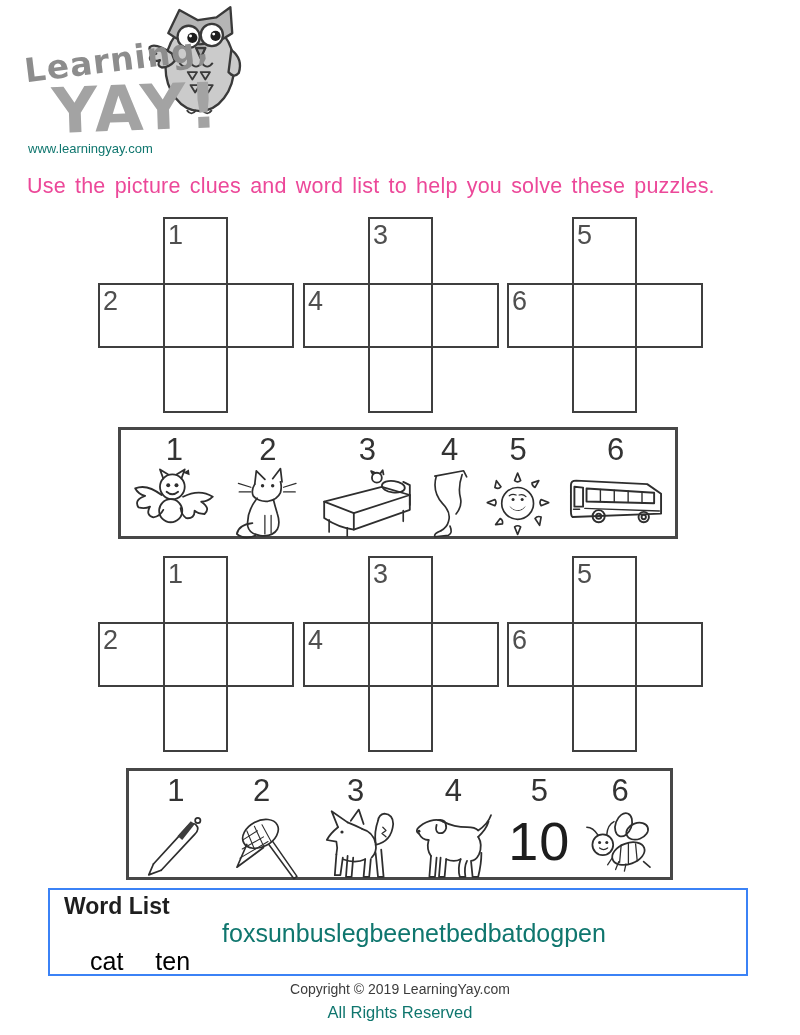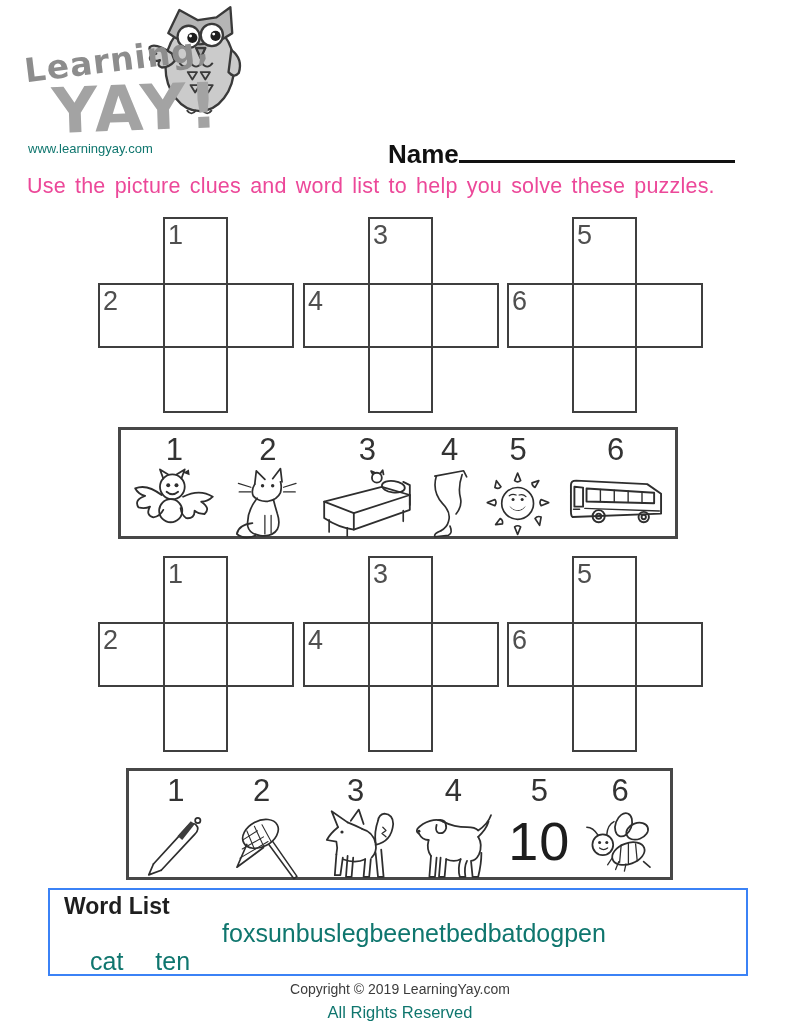--- a/index.html
+++ b/index.html
@@ -41,21 +41,21 @@
   svg.art{stroke:#2e2e2e;fill:none;stroke-width:2.2;stroke-linecap:round;stroke-linejoin:round;}
   .tennum{font-size:54px;color:#1d1d1d;line-height:1.0;margin-top:6px;letter-spacing:1px;}
 
   
   .wordlist{position:absolute;left:48px;top:888px;width:700px;height:88px;
             border:2px solid #3b82f6;box-sizing:border-box;}
   .wl-title{position:absolute;left:14px;top:3px;font-size:23px;font-weight:bold;color:#1e1e1e;}
   .wl-row1{position:absolute;left:40px;top:29px;width:648px;display:flex;
            justify-content:center;font-size:25px;color:#0f766e;}
   .wl-row2{position:absolute;left:40px;top:57px;display:flex;gap:32px;
-           font-size:25px;color:#0f766e;}
+           font-size:25px;color:#000000;}
 
   
   .foot1{position:absolute;left:0;top:981px;width:800px;text-align:center;
          font-size:14px;color:#3c3c3c;}
   .foot2{position:absolute;left:0;top:1003px;width:800px;text-align:center;
          font-size:16.5px;color:#0f766e;}
 </style>
 </head>
 <body>
 
@@ -80,21 +80,20 @@
       <path d="M38,72 l0,0" fill="none"></path>
       <path d="M48,86 l10,0 l-5,8 z" fill="none" stroke-width="2"></path>
       <path d="M62,86 l10,0 l-5,8 z" fill="none" stroke-width="2"></path>
       <path d="M44,113 q5,7 10,0 M61,113 q5,7 10,0" fill="none" stroke-width="2"></path>
     </g>
   </svg>
   <div class="brand1">Learning,</div>
   <div class="brand2">YAY!</div>
   <div class="site">www.learningyay.com</div>
 
-  <div class="namerow"><span>Name</span><span class="nameline"></span></div>
   <div class="instr">Use the picture clues and word list to help you solve these puzzles.</div>
 
   <div class="cross" style="left:98px;top:217px">
     <div class="v"></div>
     <div class="h"></div>
     <span class="dn">1</span>
     <span class="an">2</span>
   </div>
   <div class="cross" style="left:303px;top:217px">
     <div class="v"></div>

